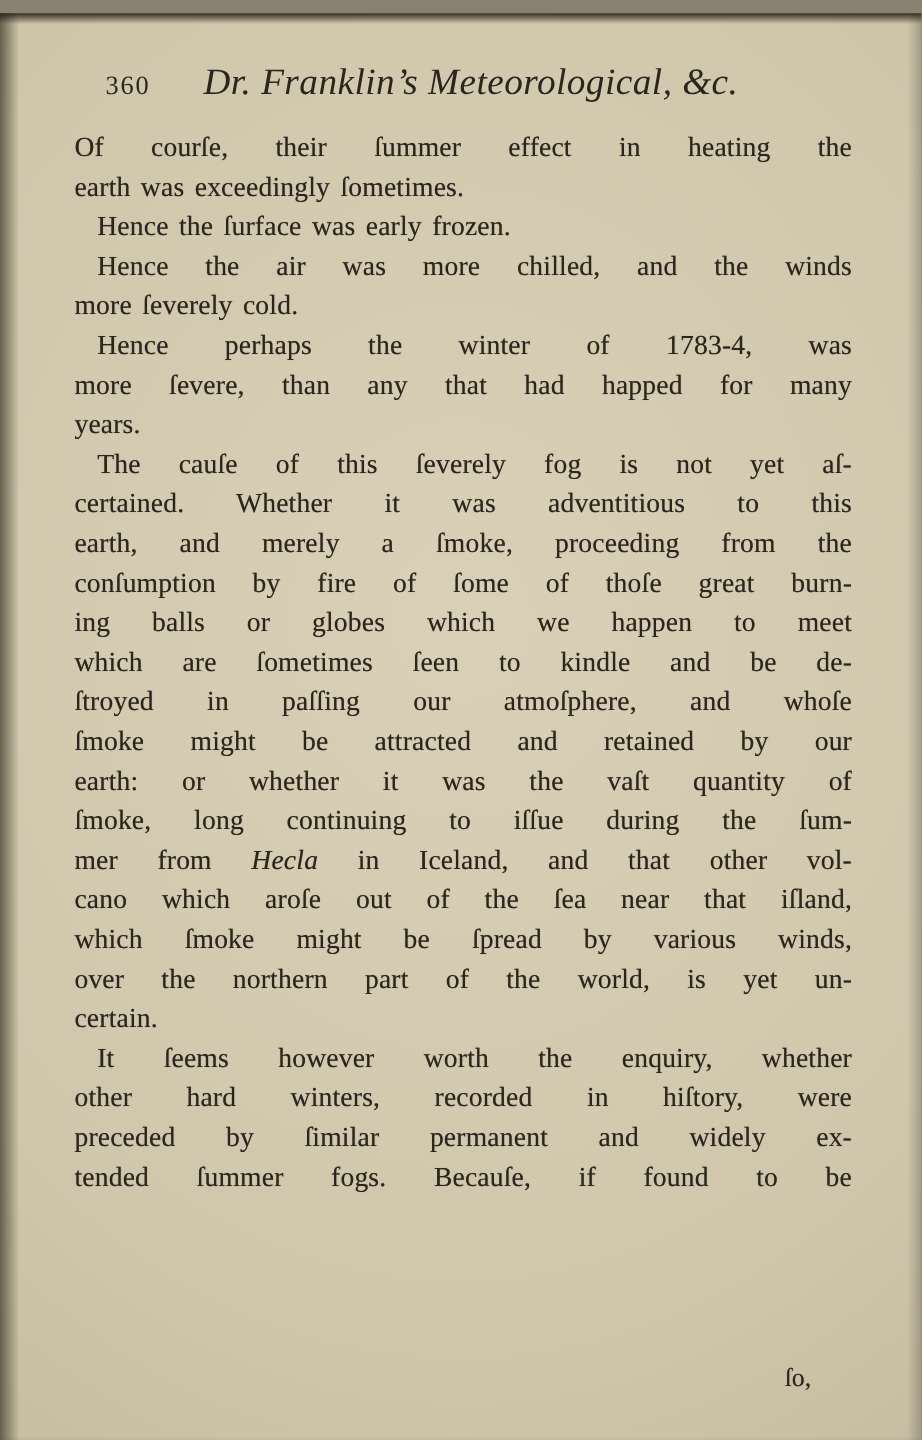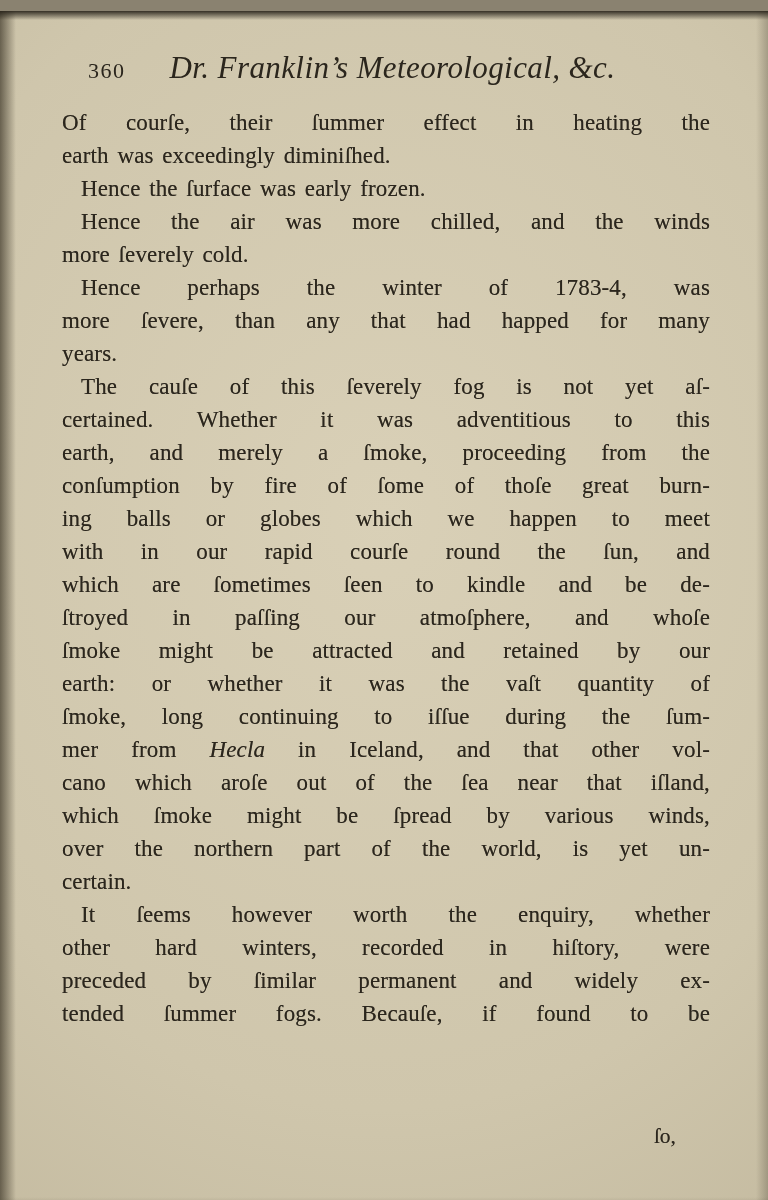--- a/index.html
+++ b/index.html
@@ -45,57 +45,56 @@
     text-align: justify;
     text-align-last: justify;
     text-justify: inter-word;
   }
   .line.noj { text-align-last: left; }
   .line.first { padding-left: 19px; }
   .italic { font-style: italic; }
   .catchword {
     position: absolute;
     right: 92px;
-    bottom: 62px;
+    bottom: 50px;
     font-size: 21.5px;
     text-shadow: 0 0 0.6px rgba(43,38,29,0.55);
   }
 </style>
 </head>
 <body>
 
 <div class="page">
   <header class="header">
     <span class="pagenum">360</span>
     <span class="running-title">Dr. Franklin’s Meteorological, &amp;c.</span>
   </header>
   <main class="body">
       <div class="para">
         <div class="line"><span class="">Of courſe, their ſummer effect in heating the</span></div>
-        <div class="line noj"><span class="">earth was exceedingly diminiſhed.</span></div>
+        <div class="line noj"><span class="">earth was exceedingly ſometimes.</span></div>
       </div>
       <div class="para">
         <div class="line noj first"><span class="">Hence the ſurface was early frozen.</span></div>
       </div>
       <div class="para">
         <div class="line first"><span class="">Hence the air was more chilled, and the winds</span></div>
         <div class="line noj"><span class="">more ſeverely cold.</span></div>
       </div>
       <div class="para">
         <div class="line first"><span class="">Hence perhaps the winter of 1783-4, was</span></div>
         <div class="line"><span class="">more ſevere, than any that had happed for many</span></div>
         <div class="line noj"><span class="">years.</span></div>
       </div>
       <div class="para">
         <div class="line first"><span class="">The cauſe of this ſeverely fog is not yet aſ-</span></div>
         <div class="line"><span class="">certained. Whether it was adventitious to this</span></div>
         <div class="line"><span class="">earth, and merely a ſmoke, proceeding from the</span></div>
         <div class="line"><span class="">conſumption by fire of ſome of thoſe great burn-</span></div>
         <div class="line"><span class="">ing balls or globes which we happen to meet</span></div>
-        <div class="line"><span class="">with in our rapid courſe round the ſun, and</span></div>
         <div class="line"><span class="">which are ſometimes ſeen to kindle and be de-</span></div>
         <div class="line"><span class="">ſtroyed in paſſing our atmoſphere, and whoſe</span></div>
         <div class="line"><span class="">ſmoke might be attracted and retained by our</span></div>
         <div class="line"><span class="">earth: or whether it was the vaſt quantity of</span></div>
         <div class="line"><span class="">ſmoke, long continuing to iſſue during the ſum-</span></div>
         <div class="line"><span class="">mer from </span><span class="italic">Hecla</span><span class=""> in Iceland, and that other vol-</span></div>
         <div class="line"><span class="">cano which aroſe out of the ſea near that iſland,</span></div>
         <div class="line"><span class="">which ſmoke might be ſpread by various winds,</span></div>
         <div class="line"><span class="">over the northern part of the world, is yet un-</span></div>
         <div class="line noj"><span class="">certain.</span></div>

